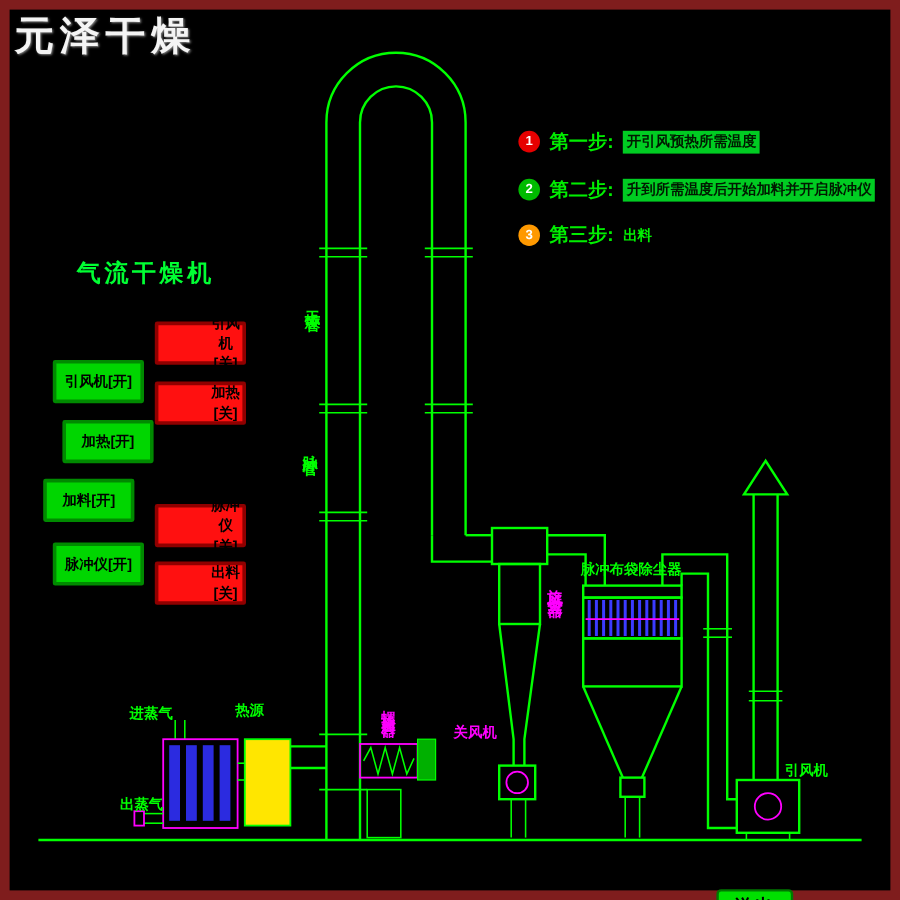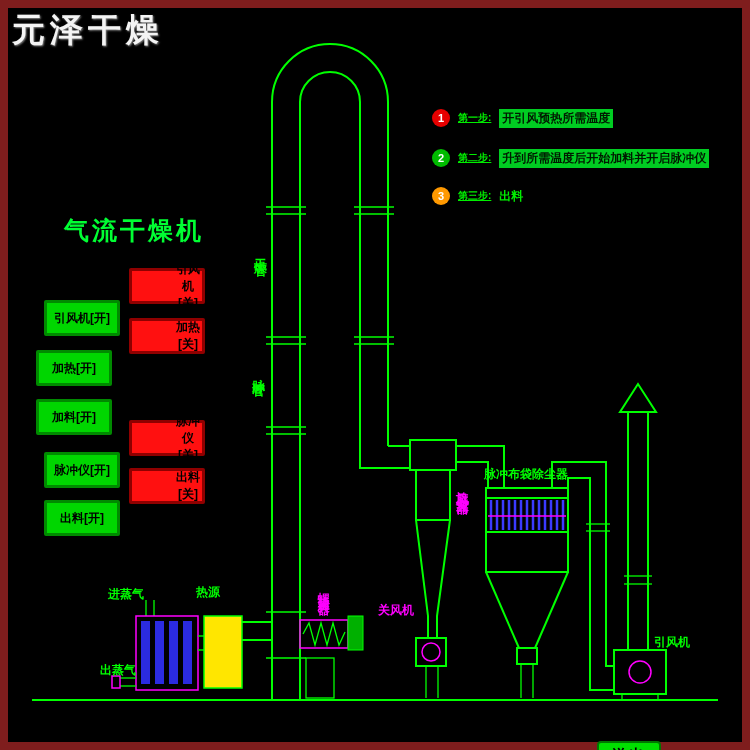--- a/index.html
+++ b/index.html
@@ -1,31 +1,31 @@
 <!DOCTYPE html>
 <html><head>
 <meta charset="utf-8">
 <style>
   * { margin:0; padding:0; box-sizing:border-box; }
   body { background:#ffffff; font-family:"Liberation Sans","DejaVu Sans",sans-serif; }
   .screen { position:relative; width:750px; height:750px; background:#7f1d1d; overflow:hidden; }
   .bg { position:absolute; left:8px; top:8px; width:734px; height:734px; background:#000000; }
   .watermark { position:absolute; left:12px; top:8px; font-size:33px; font-weight:600;
                letter-spacing:5px; color:#f4f4f4; text-shadow:1px 1px 2px #8a8a8a; }
-  .title { position:absolute; left:64px; top:214px; font-size:25px; font-weight:bold;
+  .title { position:absolute; left:64px; top:214px; font-size:20px; font-weight:bold;
            color:#00ff33; letter-spacing:3px; }
   .btn { position:absolute; width:76px; height:36px; font-size:12px; font-weight:bold;
          display:flex; align-items:center; justify-content:center; color:#000;
          cursor:pointer; font-family:inherit; padding:0; }
   .btn.on  { background:#00d600; border:3px solid #008a00; border-radius:2px;margin-top:32px; }
   .btn.off { background:#ff1010; border:3px solid #8f0000; border-radius:2px;padding-left:42px; }
   .step { position:absolute; left:432px; height:20px; display:flex; align-items:center; gap:8px; }
   .dot { width:18px; height:18px; border-radius:50%; color:#fff; font-size:11px; font-weight:bold;
          display:flex; align-items:center; justify-content:center; flex:0 0 auto; }
-  .slabel { color:#00ee00; font-size:10px; font-weight:bold; white-space:nowrap;text-decoration:underline; }
+  .slabel { color:#00ee00; font-size:16px; font-weight:bold; white-space:nowrap; }
   .stext  { color:#00ee00; font-size:12px; font-weight:bold; white-space:nowrap; }
   .stext.hl { background:#00cc22; color:#001a00; padding:1px 3px; }
   .lab { position:absolute; font-size:12px; font-weight:bold; white-space:nowrap; line-height:1.15; }
   .lab.g { color:#00ff00; }
   .lab.m { color:#ff00ff; }
   .vert { writing-mode:vertical-rl; text-orientation:upright; letter-spacing:3px; white-space:normal; }
   .sendout { position:absolute; left:597px; top:705px; width:64px; height:28px;
              background:#00e000; border:2px solid #007700; border-radius:4px;
              color:#000; font-size:15px; font-weight:bold; letter-spacing:2px;
              display:flex; align-items:center; justify-content:center; cursor:pointer; font-family:inherit;margin-top:36px; }
@@ -160,24 +160,23 @@
       <path class="sg1" d="M303 634 L309 623 L315 645 L321 623 L327 645 L333 623 L339 645 L345 632"></path>
       <rect x="348" y="616" width="15" height="34" class="motor"></rect>
       <rect x="306" y="658" width="28" height="40" class="sg1"></rect>
     </g>
   </svg>
 
   <div class="watermark">元泽干燥</div>
   <div class="title">气流干燥机</div>
 
   <button class="btn on" style="left:44px;top:268px">引风机[开]</button>
-  <button class="btn on" style="left:36px;top:318px">加热[开]</button>
+  <button class="btn on" style="left:52px;top:318px">加热[开]</button>
   <button class="btn on" style="left:36px;top:367px">加料[开]</button>
   <button class="btn on" style="left:44px;top:420px">脉冲仪[开]</button>
-  <button class="btn on" style="left:44px;top:468px">出料[开]</button>
 
   <button class="btn off" style="left:129px;top:268px">引风机[关]</button>
   <button class="btn off" style="left:129px;top:318px">加热[关]</button>
   <button class="btn off" style="left:129px;top:420px">脉冲仪[关]</button>
   <button class="btn off" style="left:129px;top:468px">出料[关]</button>
 
   <div class="step" style="top:108px">
     <span class="dot" style="background: rgb(230, 0, 0);">1</span>
     <span class="slabel">第一步:</span>
     <span class="stext hl">开引风预热所需温度</span>

